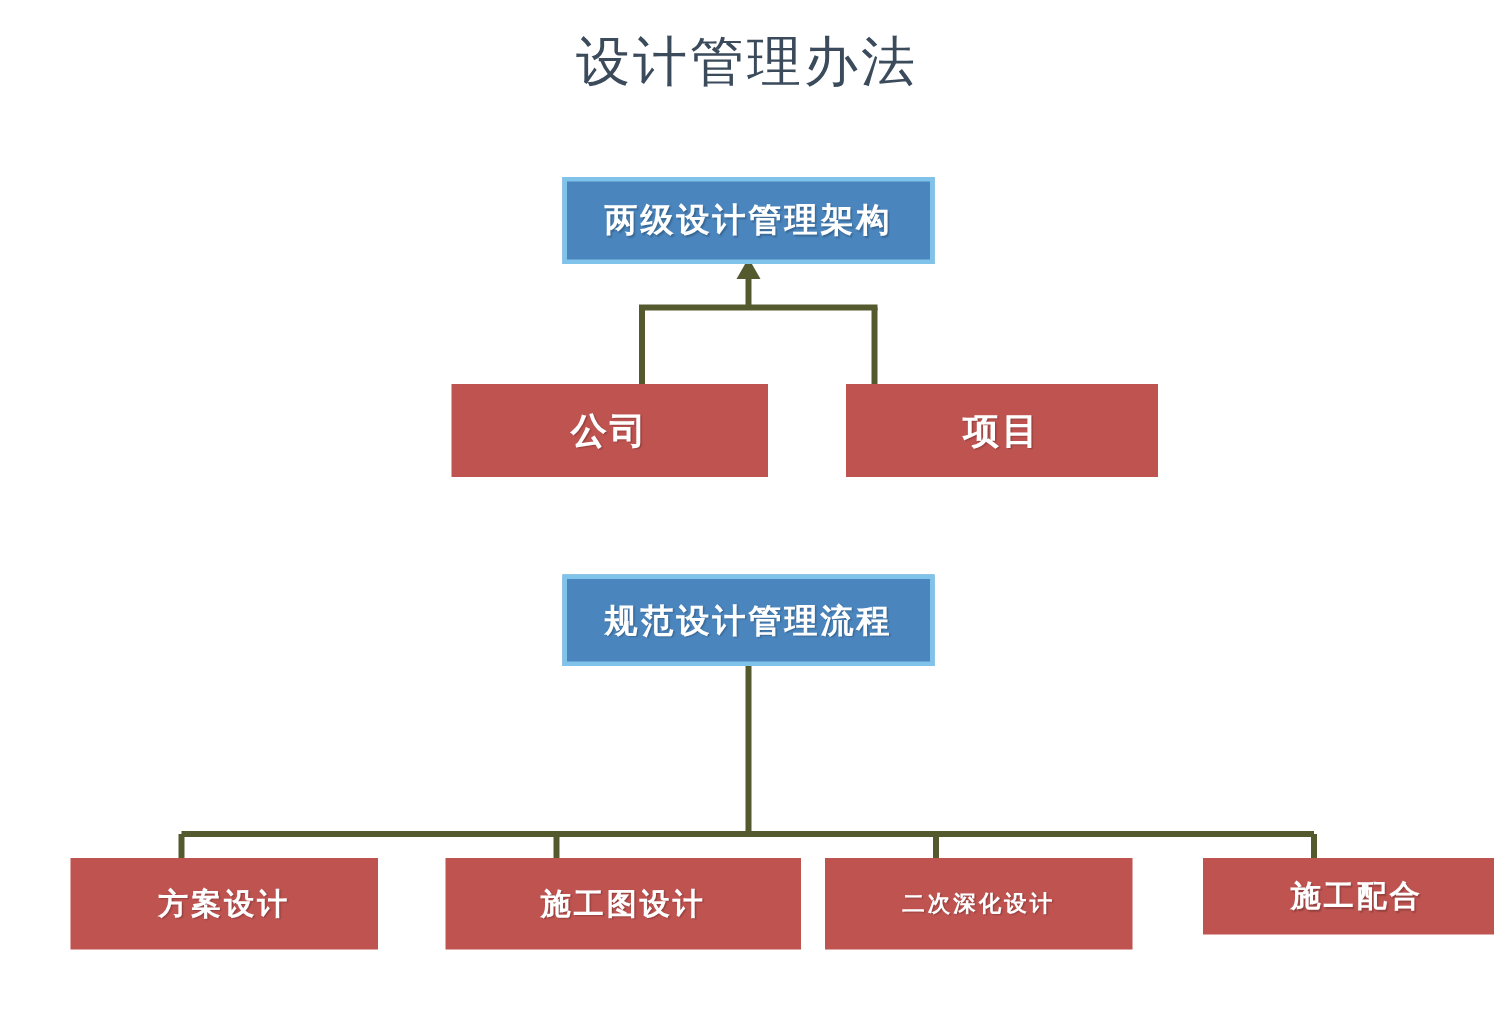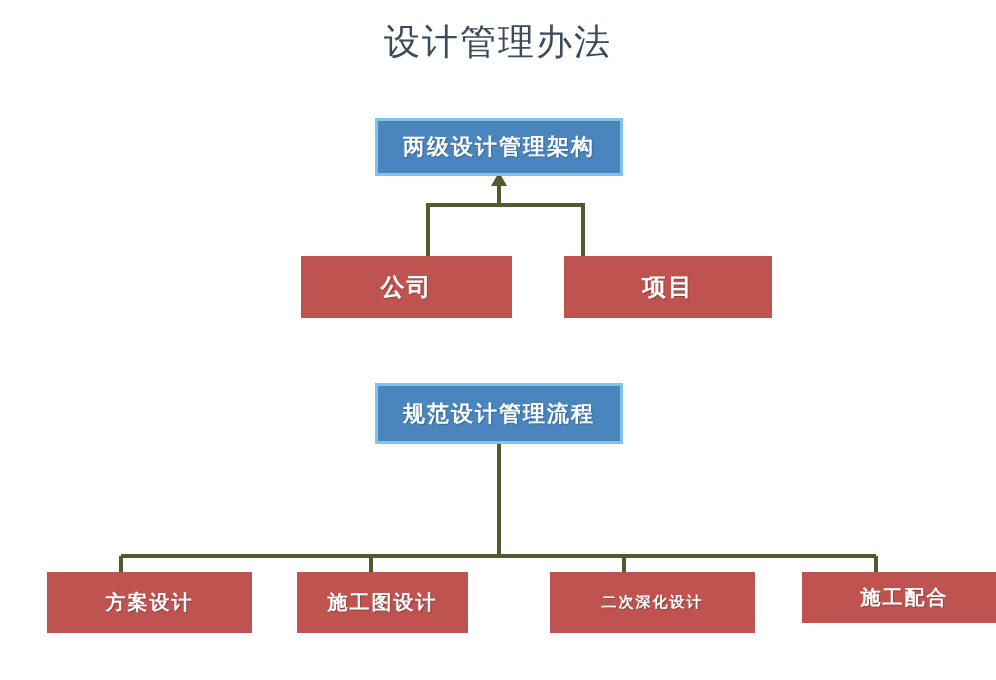--- a/index.html
+++ b/index.html
@@ -69,21 +69,21 @@
   #node-project {
     left: 535px;  top: 256px;  width: 208px; height: 62px;
     font-size: 24px;
     align-items: center;
   }
   #node-process {
     left: 375px;  top: 383px;  width: 248px; height: 61px;
     font-size: 22px;
   }
   #node-scheme  { left: 18px;  top: 572px; width: 205px; height: 61px; font-size: 20px; }
-  #node-drawing { left: 268px; top: 572px; width: 171px; height: 61px; font-size: 20px; }
+  #node-drawing { left: 268px; top: 572px; width: 237px; height: 61px; font-size: 20px; }
   #node-deepen  { left: 521px; top: 572px; width: 205px; height: 61px; font-size: 15px; }
   #node-coord   { left: 773px; top: 572px; width: 205px; height: 51px; font-size: 20px; }
 
   
   .connectors {
     position: absolute;
     left: 0; top: 0;
     width: 996px; height: 680px;
     z-index: 1;
     pointer-events: none;

